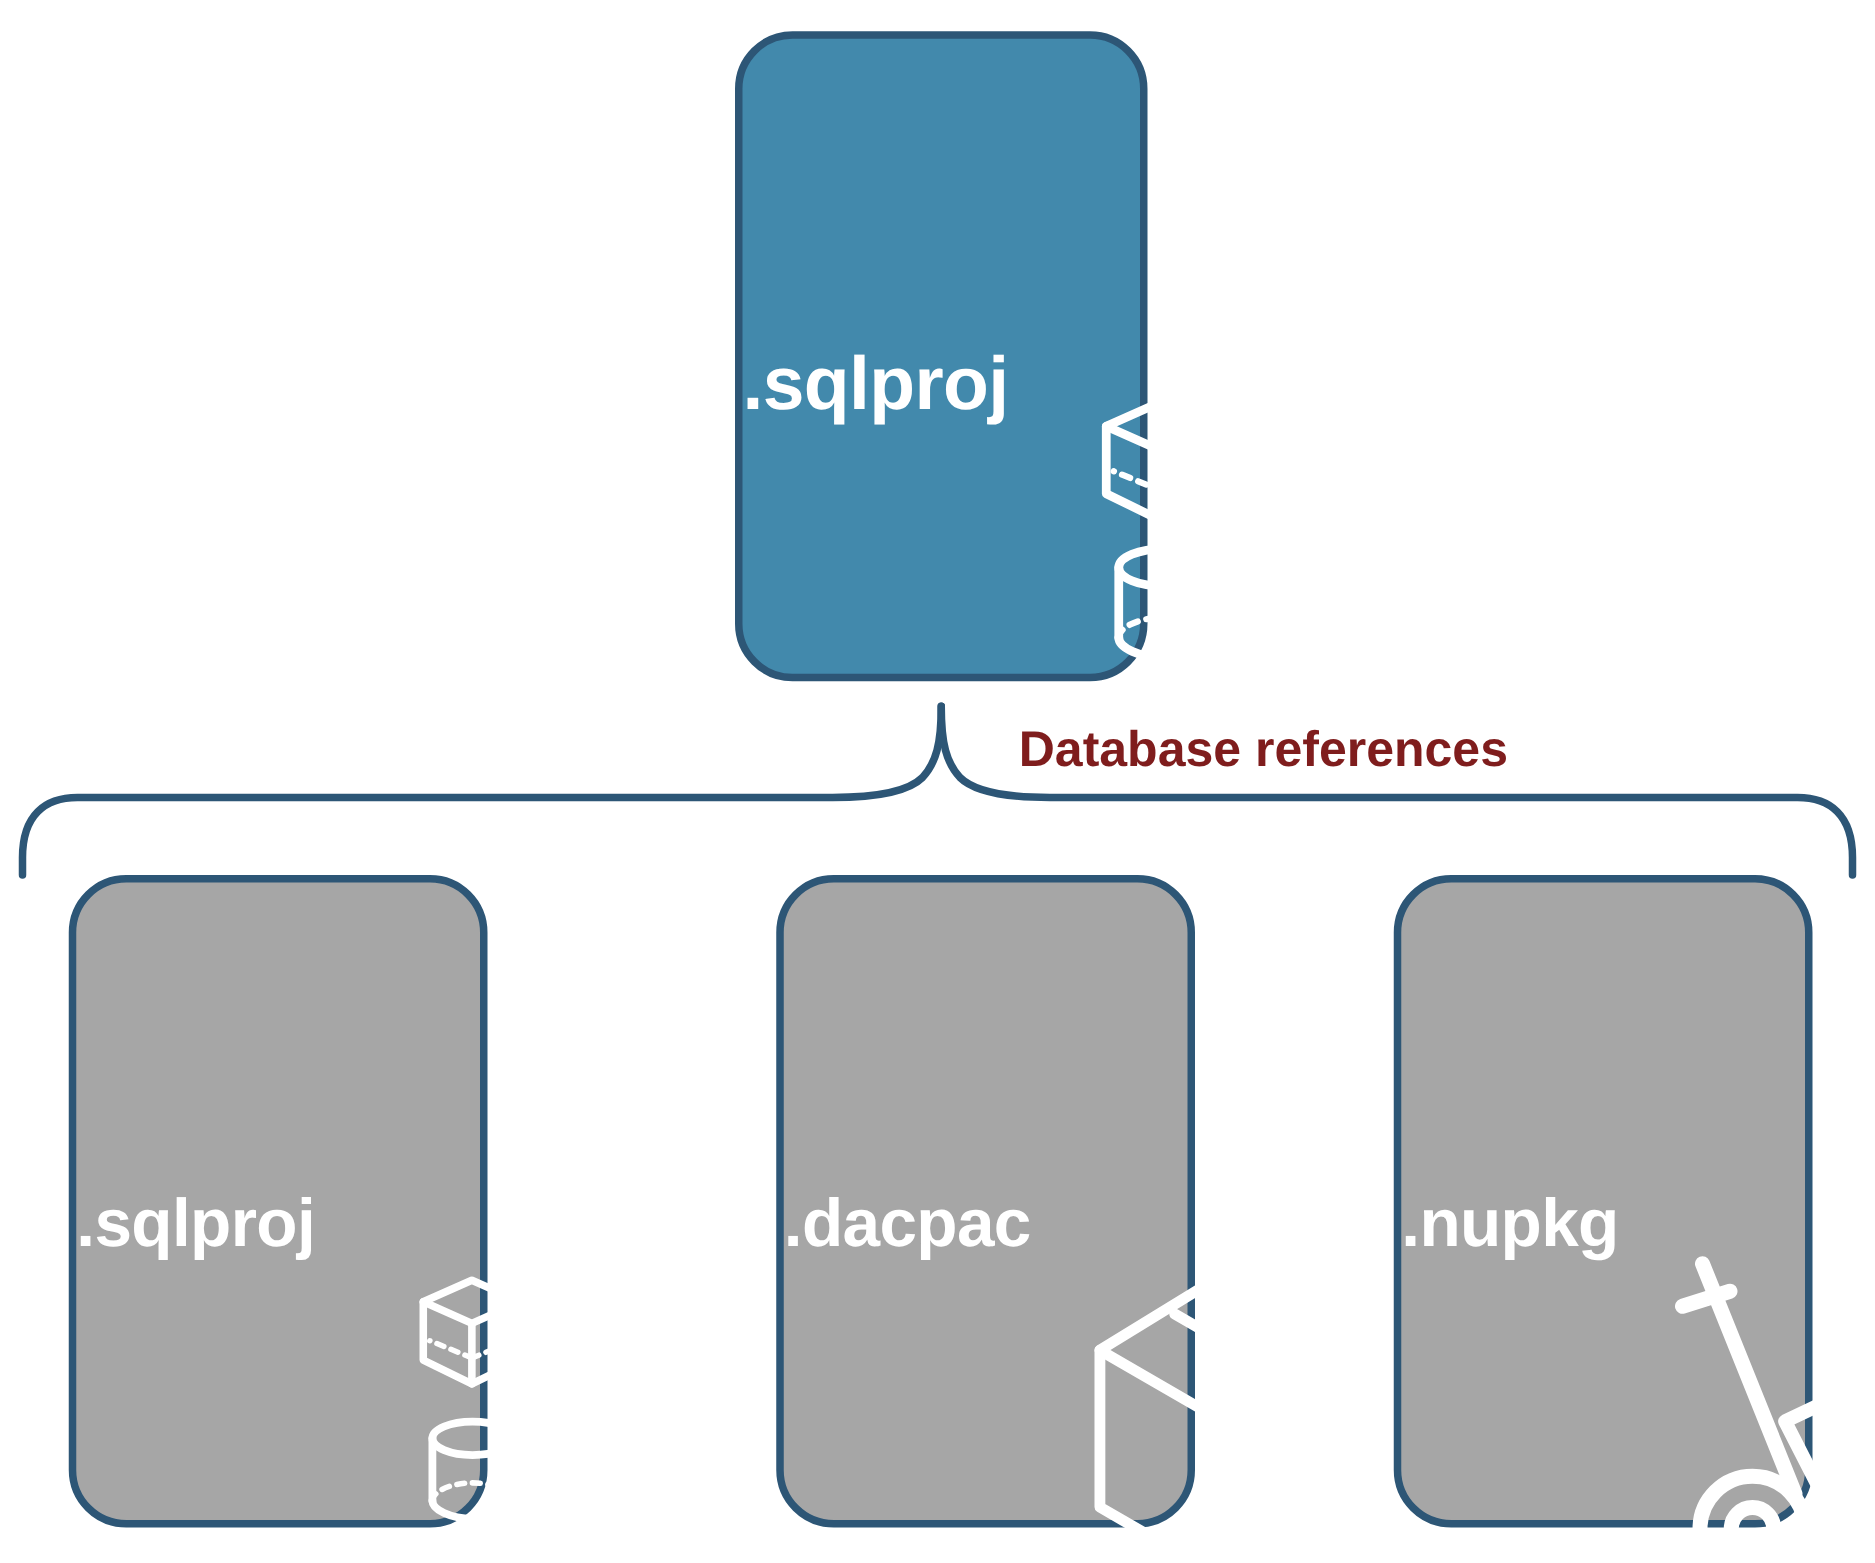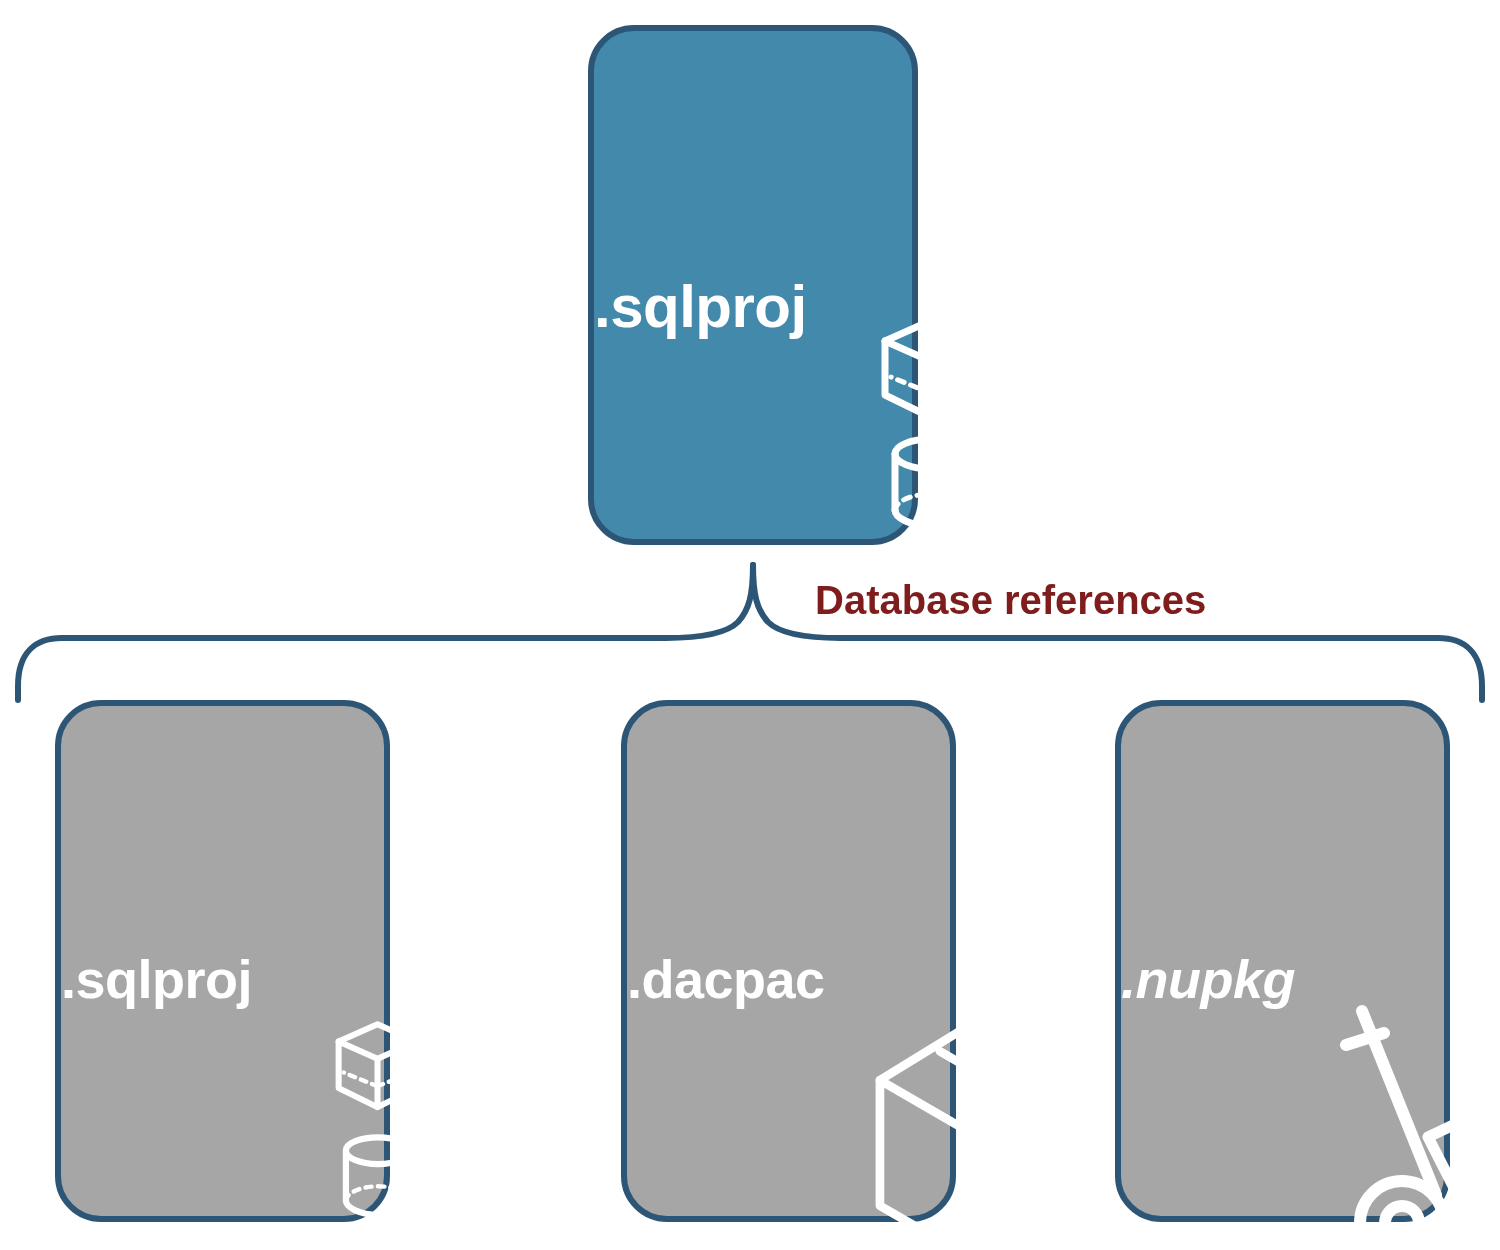--- a/index.html
+++ b/index.html
@@ -55,21 +55,21 @@
   }
   .card-art svg {
     position: absolute;
     display: block;
   }
 
   
   #card-sqlproj-root { left: 588px; top: 25px;  width: 330px; height: 520px; }
   #card-sqlproj-ref  { left: 55px;  top: 700px; width: 335px; height: 522px; }
   #card-dacpac-ref   { left: 585px; top: 700px; width: 335px; height: 522px; margin-left: 36px; }
-  #card-nupkg-ref    { left: 1115px;top: 700px; width: 335px; height: 522px; font-style: italic; }
+  #card-nupkg-ref    { left: 1115px;top: 700px; width: 335px; height: 522px; }
 
   
   #connector {
     position: absolute;
     left: 0;
     top: 540px;
     width: 1500px;
     height: 180px;
   }
   #connector-label {

